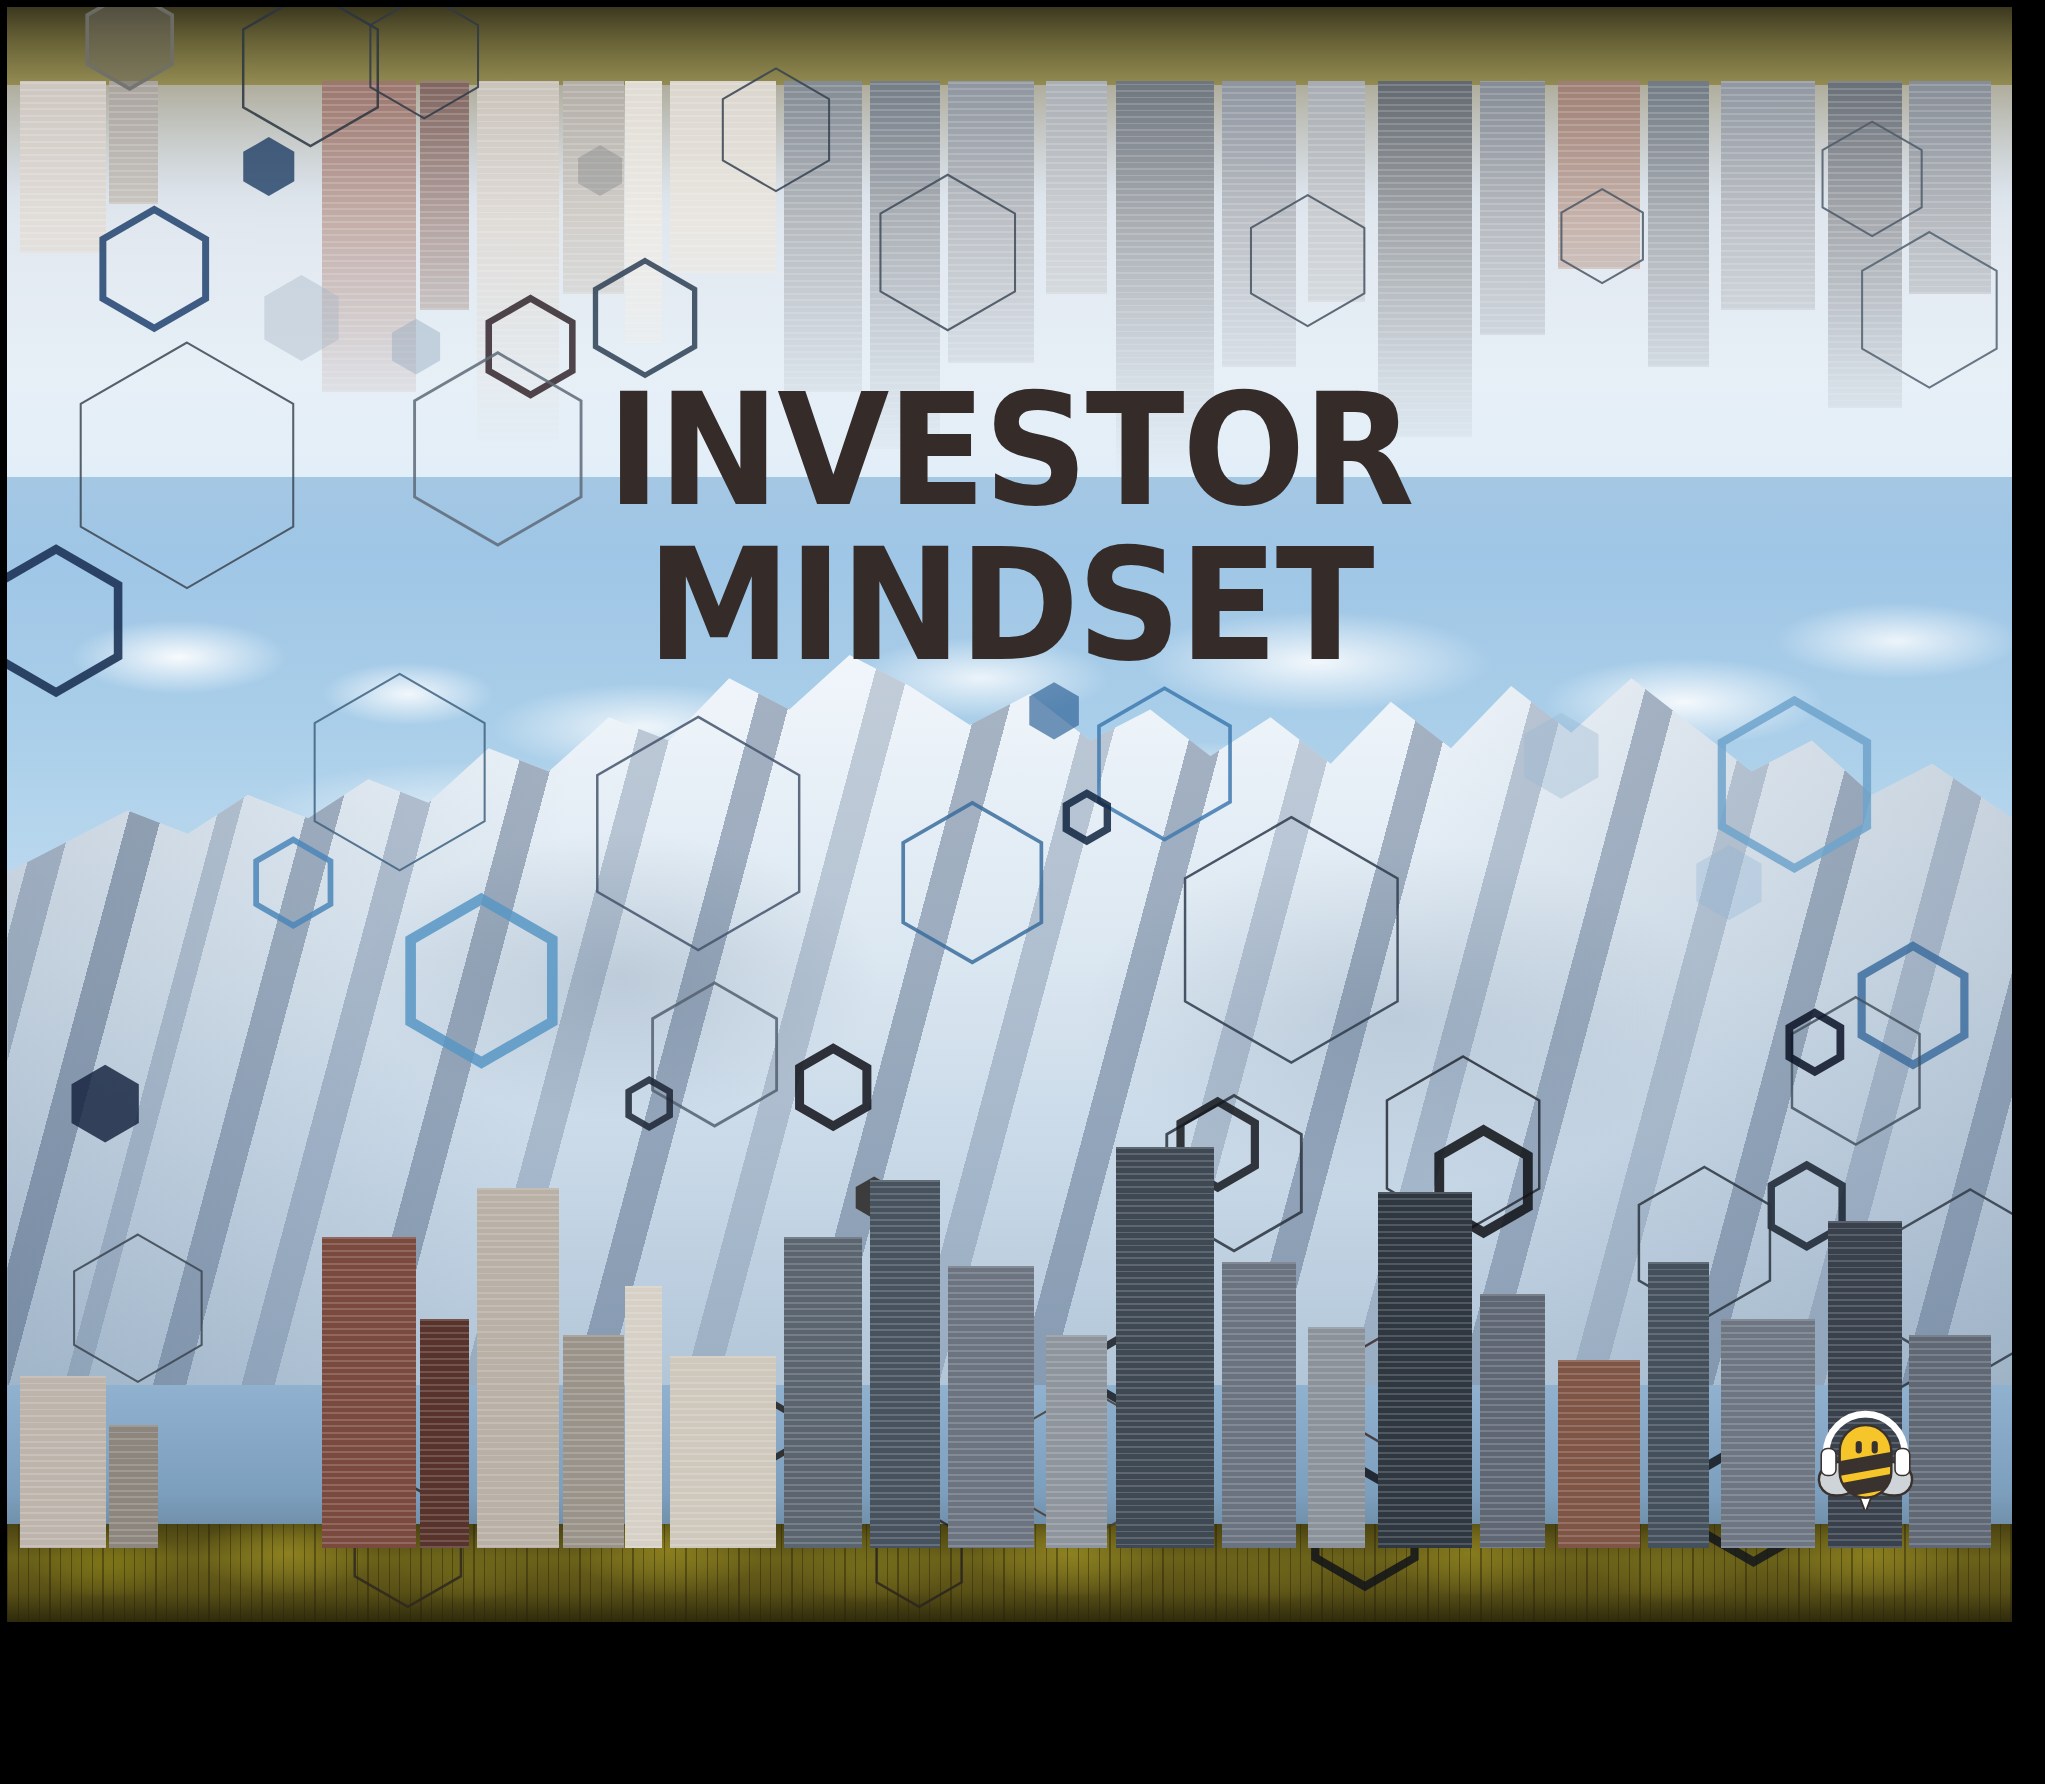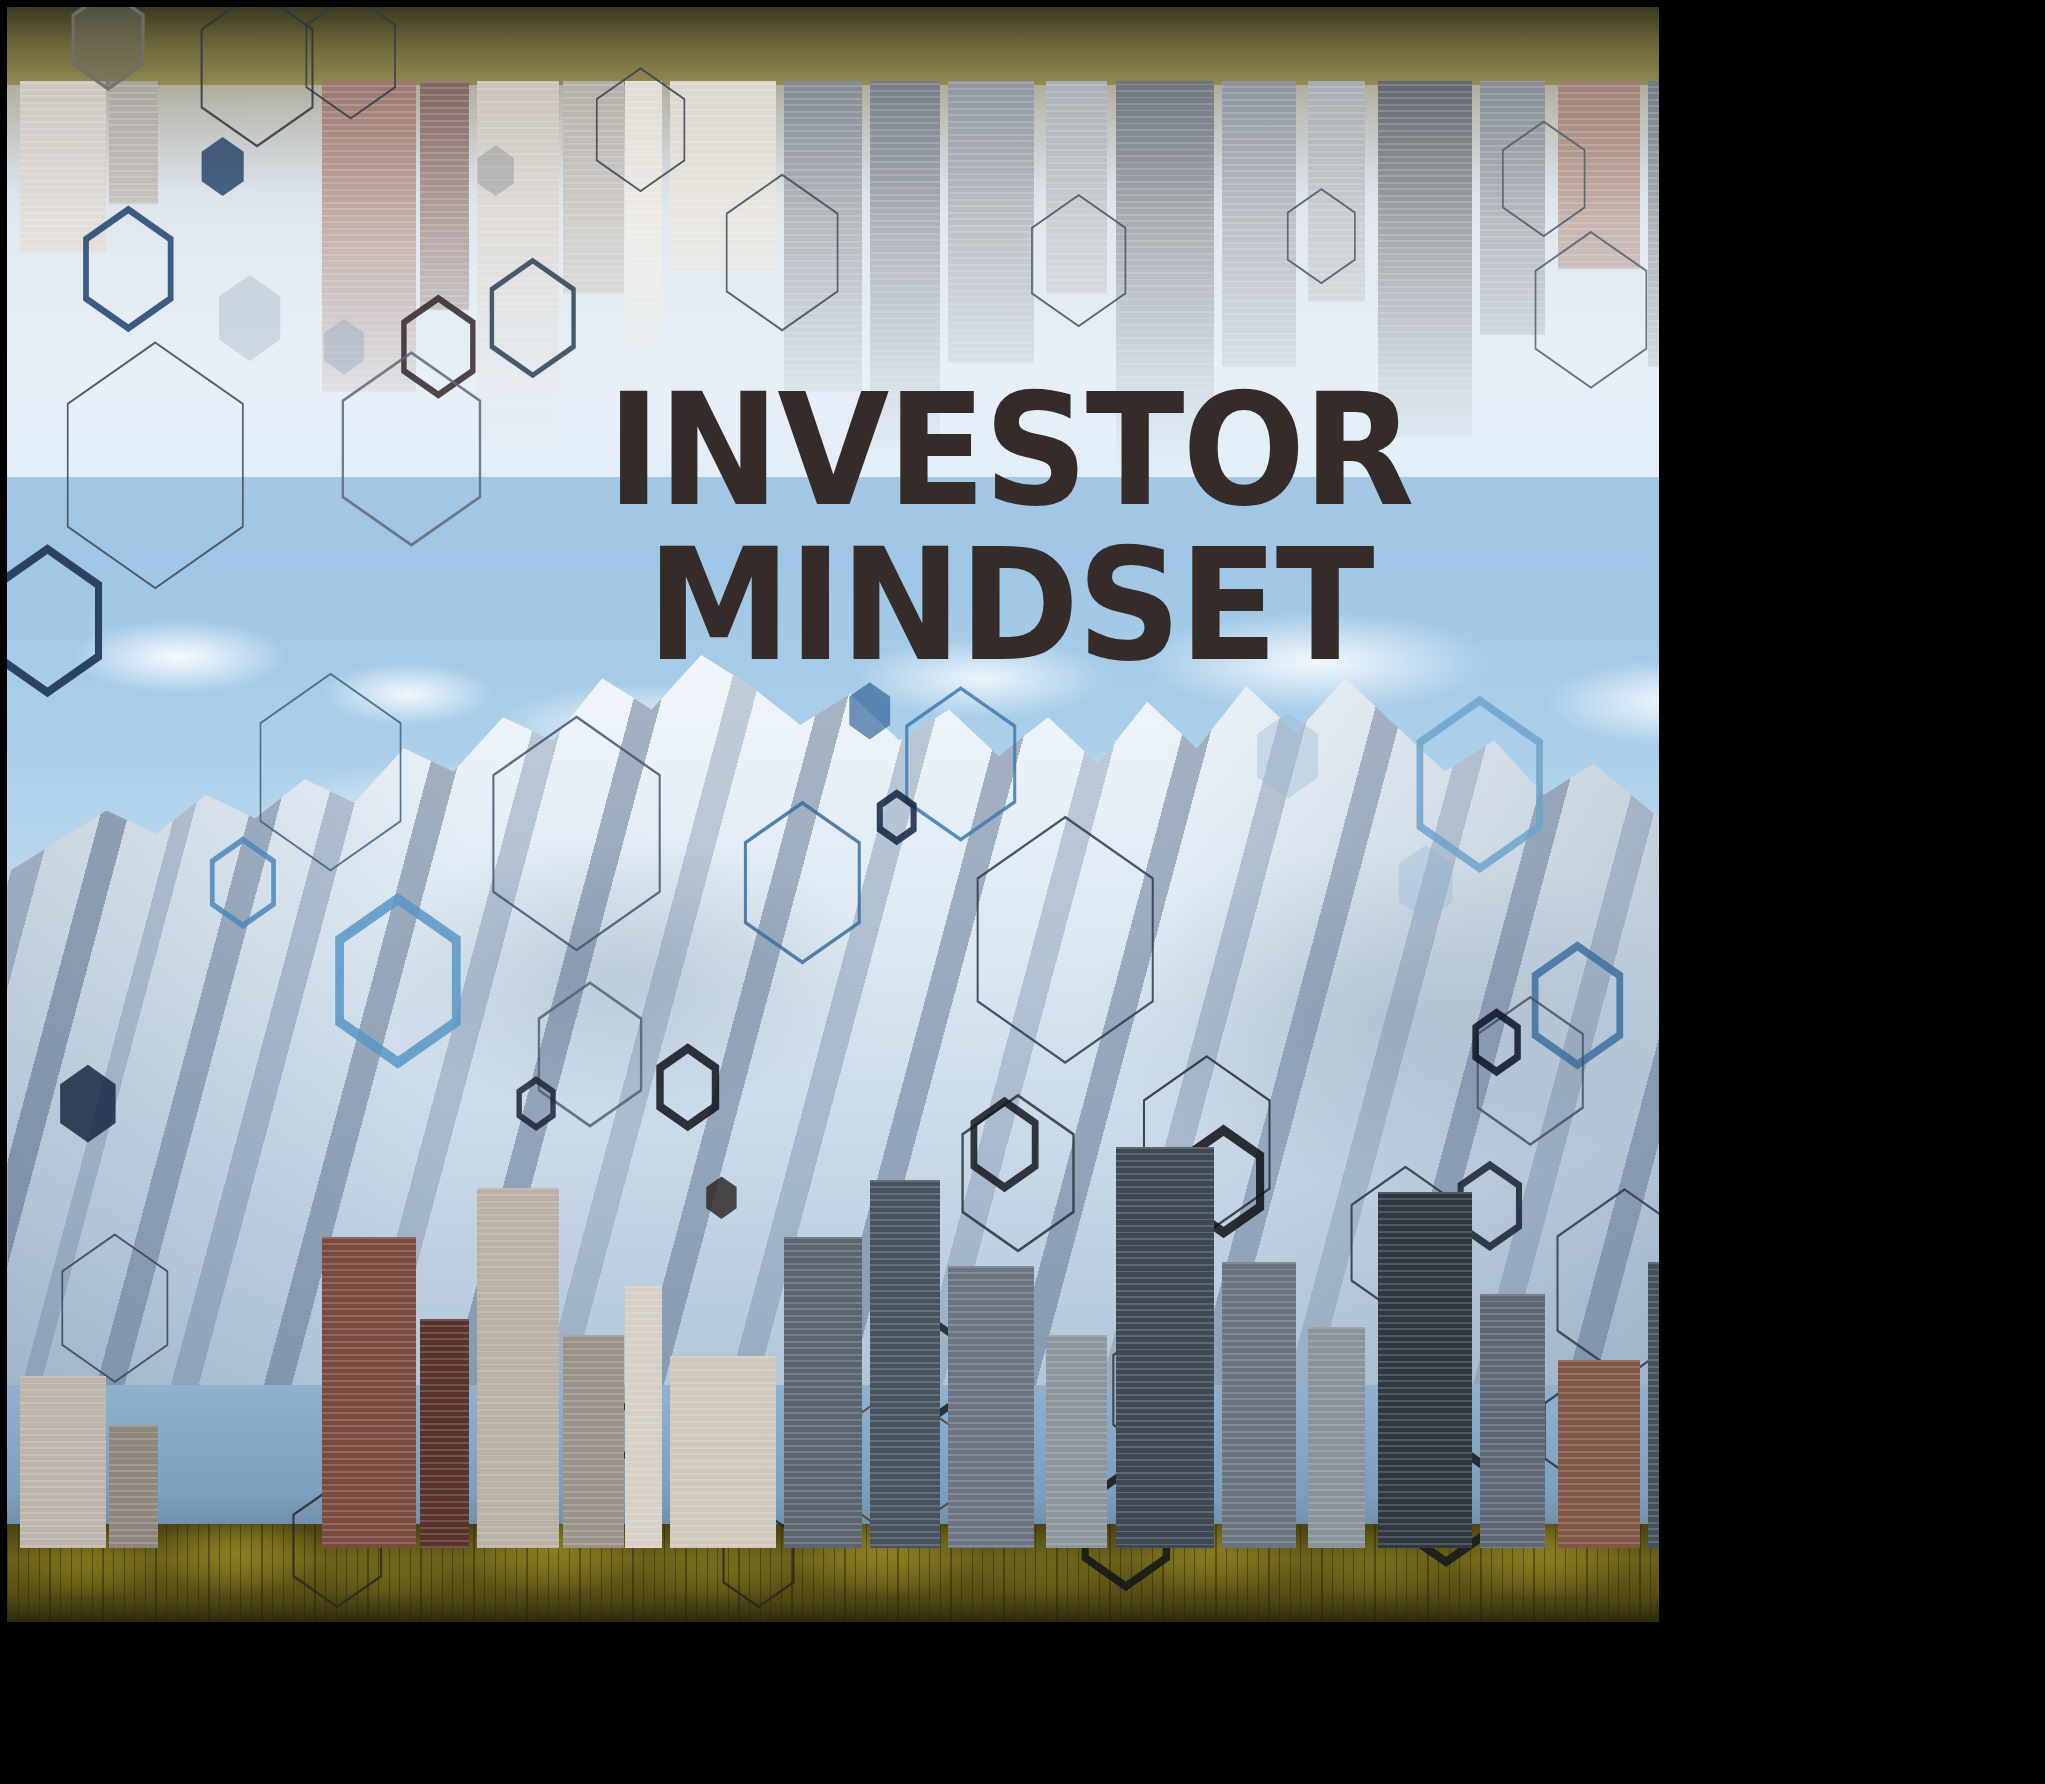--- a/index.html
+++ b/index.html
@@ -7,21 +7,21 @@
     width:2062px;height:1784px;position:relative;overflow:hidden;
     font-family:"Liberation Sans", sans-serif;
   }
 
   
   #frame{
     position:absolute;left:0;top:0;width:2062px;height:1784px;background:#000;
   }
   
   #canvas{
-    position:absolute;left:7.4px;top:7.4px;width:1652px;height:1615px;
+    position:absolute;left:7.4px;top:7.4px;width:2005px;height:1615px;
     overflow:hidden;background:#a9c6e0;
   }
 
   
   .layer{position:absolute;left:0;top:0;width:100%;height:100%;}
 
   
   #sky{
     background:
       linear-gradient(180deg,

